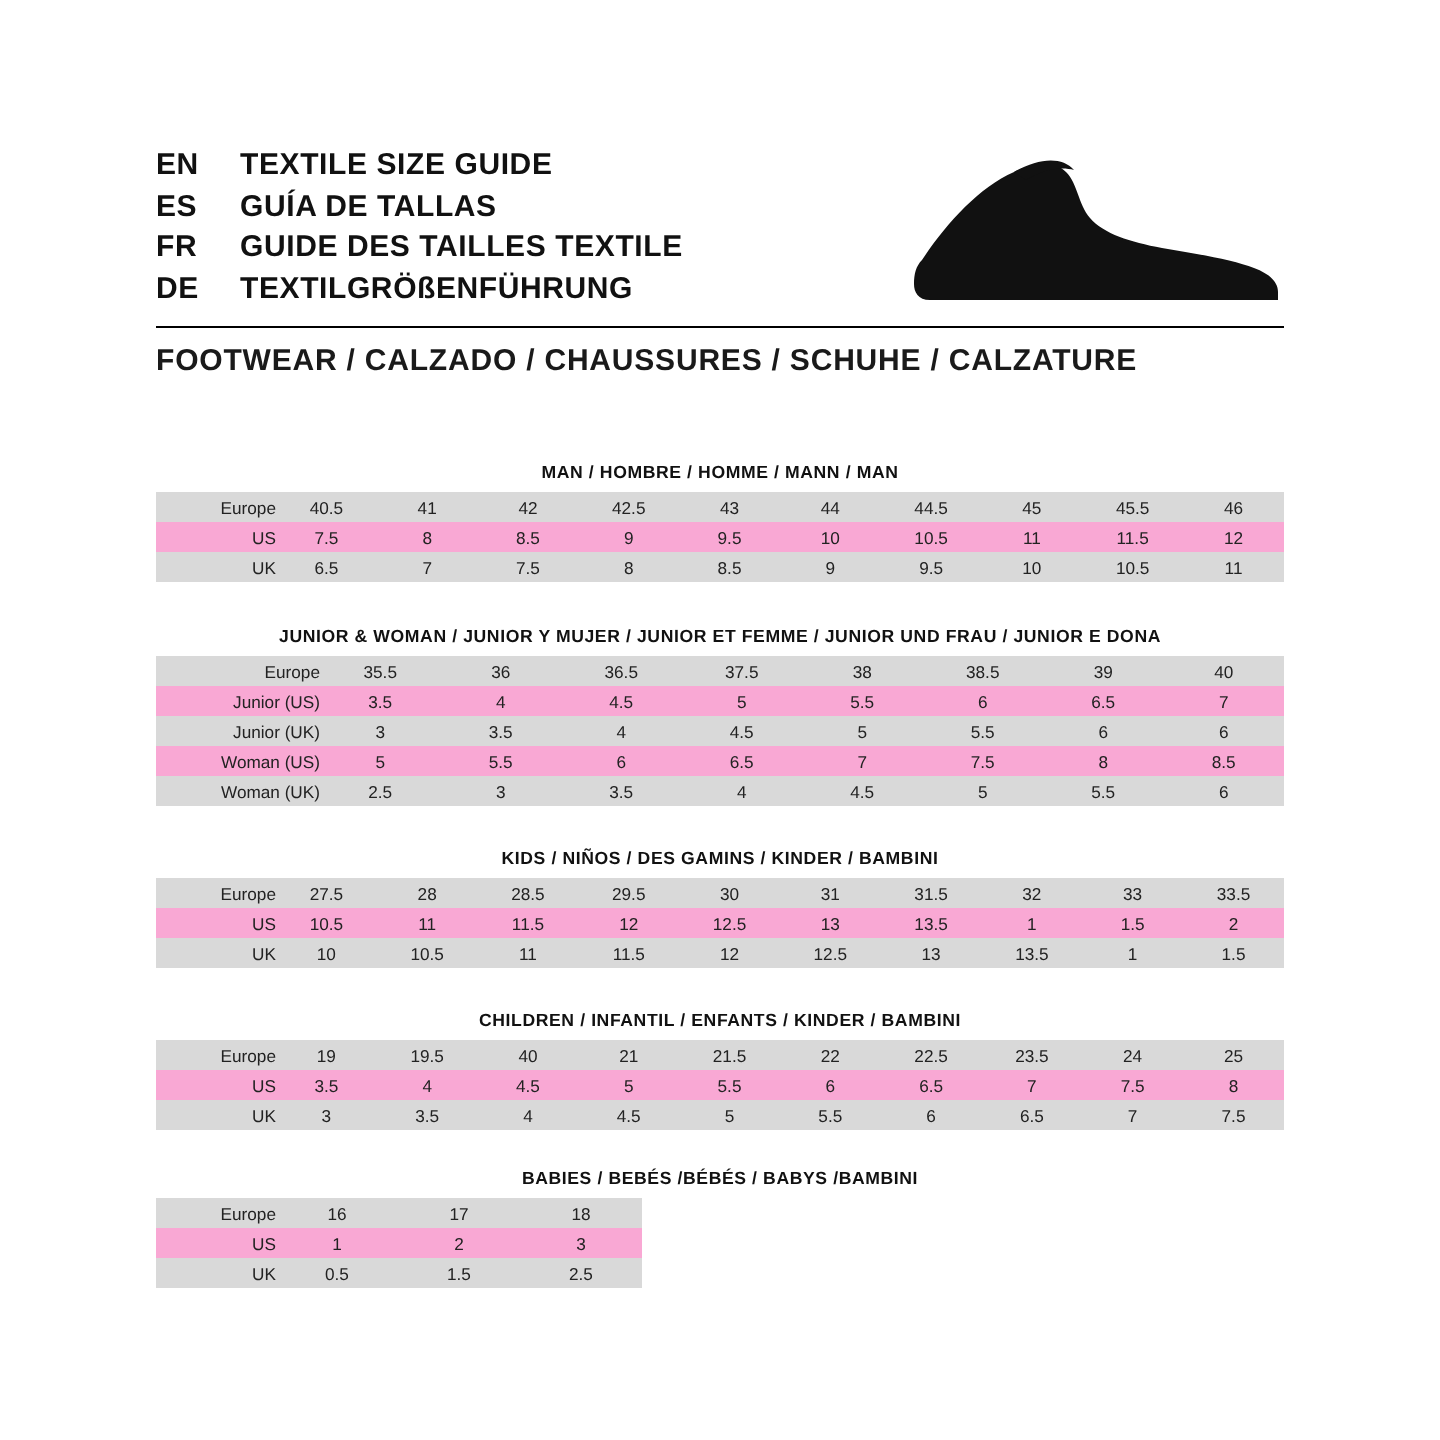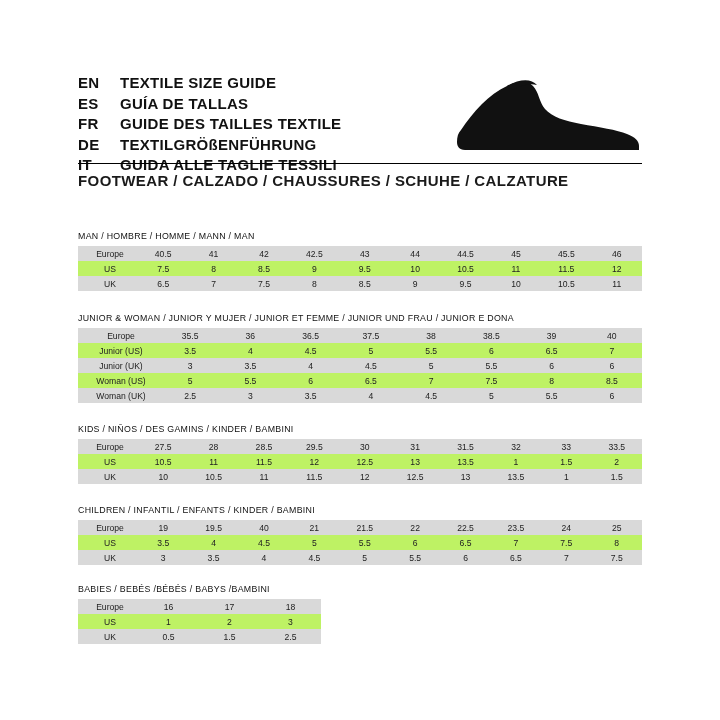--- a/index.html
+++ b/index.html
@@ -68,46 +68,47 @@
   }
 
   
   .section {
     position: absolute;
     left: 78px;
     width: 564px;
   }
   .section-title {
     font-size: 8.8px;
-    font-weight: normal;
+    font-weight: bold;
     letter-spacing: 0.3px;
     margin-bottom: 5px;
     color: #111;
+    text-align: center;
   }
   table.size {
     border-collapse: collapse;
     table-layout: fixed;
     font-size: 8.6px;
   }
   table.size td {
     height: 15px;
     padding: 0;
     text-align: center;
     color: #222;
     font-weight: normal;
   }
   table.size td.rowlabel {
-    text-align: center;
+    text-align: right;
     padding-left: 4px;
   }
   table.size tr.shaded td {
     background: #d9d9d9;
   }
   table.size tr.plain td {
-    background: #bef264;
+    background: #f9a8d4;
   }
   .narrow-table { width: 243px; }
   .full-table { width: 564px; }
 </style>
 </head>
 <body>
 
 <div class="page">
 
   <div class="header">
@@ -121,24 +122,20 @@
           <td class="lang-code">ES</td>
           <td>GUÍA DE TALLAS</td>
         </tr>
         <tr>
           <td class="lang-code">FR</td>
           <td>GUIDE DES TAILLES TEXTILE</td>
         </tr>
         <tr>
           <td class="lang-code">DE</td>
           <td>TEXTILGRÖßENFÜHRUNG</td>
-        </tr>
-        <tr>
-          <td class="lang-code">IT</td>
-          <td>GUIDA ALLE TAGLIE TESSILI</td>
         </tr>
       </tbody>
     </table>
   </div>
 
   <div class="shoe">
     <svg viewBox="0 0 190 78" width="190" height="78" xmlns="http://www.w3.org/2000/svg">
       <path fill="#111111" d="M6 52 C18 34 34 16 52 8 C62 3 72 2 78 8 C84 14 84 24 90 31
         C97 39 110 43 126 46 C144 49 162 52 172 56 C180 59 184 63 184 68
         L184 72 L10 72 C4 72 2 68 2 64 C2 59 3 55 6 52 Z"></path>

